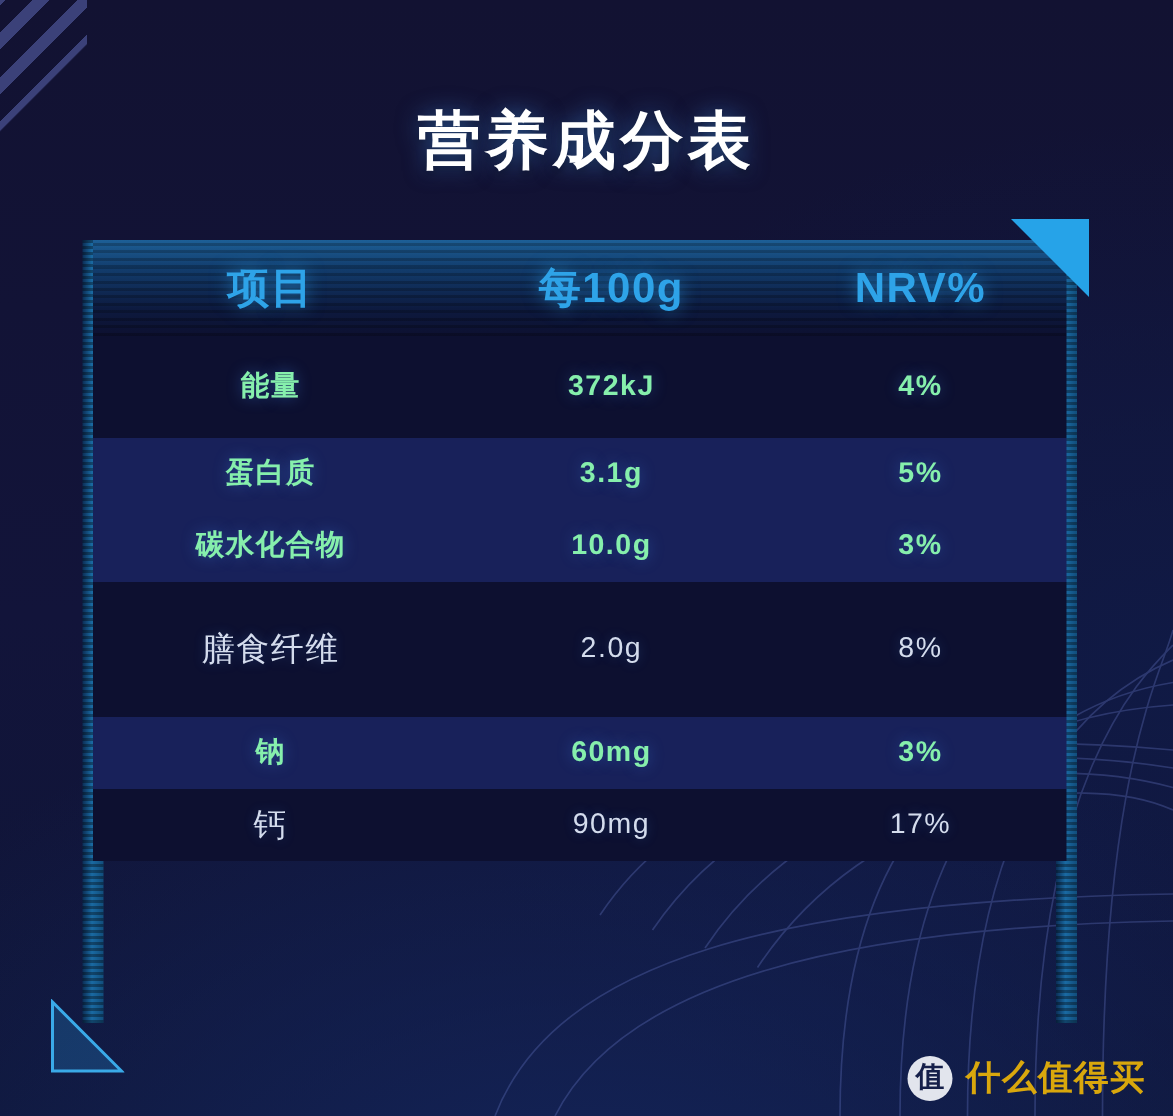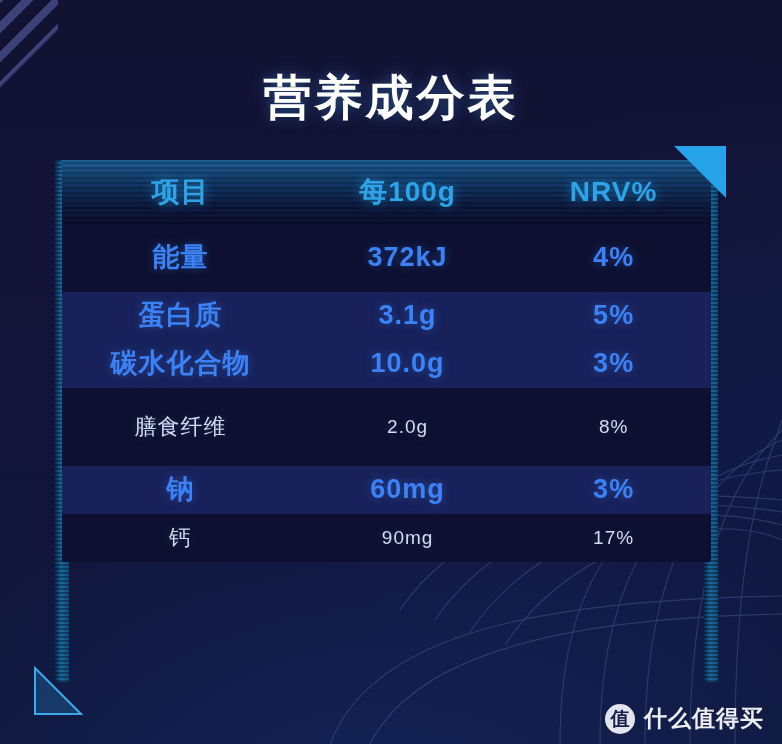--- a/index.html
+++ b/index.html
@@ -52,21 +52,21 @@
     -webkit-mask-image: linear-gradient(-45deg, rgba(0,0,0,0) 42%, #000 43%);
     mask-image: linear-gradient(-45deg, rgba(0,0,0,0) 42%, #000 43%);
   }
 
   
   #title {
     position: absolute;
     left: 0; right: 0;
     top: 66px;
     text-align: center;
-    font-size: 48px;
+    font-size: 42px;
     font-weight: bold;
     color: #ffffff;
     letter-spacing: 3px;
     text-shadow: 0 0 14px rgba(70,140,230,.55), 0 2px 6px rgba(0,0,0,.5);
   }
 
   
   #table-wrap {
     position: absolute;
     left: 55px;
@@ -97,22 +97,22 @@
 
   .row {
     position: relative;
     display: flex;
     align-items: center;
     width: 100%;
   }
 
   .row .c {
     text-align: center;
-    color: #3b82f6;
-    font-size: 27px;
+    color: #86efac;
+    font-size: 19px;
     font-weight: bold;
     letter-spacing: 1px;
     line-height: 1.15;
     text-shadow: 0 0 10px rgba(60,120,215,.45);
   }
   .row .c1 { width: 36.5%; }
   .row .c2 { width: 33.5%; }
   .row .c3 { width: 30%; }
 
   
@@ -127,21 +127,21 @@
     font-size: 28px;
     font-weight: bold;
     text-shadow: 0 0 12px rgba(46,163,232,.6);
   }
 
   .row.dark  { background: #0d1030; }
   .row.light { background: #18215a; }
 
   .row.h-tall  { height: 68px; }
   .row.h-std   { height: 48px; }
-  .row.h-multi { height: 78px; }
+  .row.h-multi { height: 90px; }
 
   
   .row.thin .c {
     font-weight: normal;
     color: #d4dced;
     font-size: 19px;
     text-shadow: 0 0 8px rgba(60,120,215,.3);
   }
   .row.thin .c1 { font-size: 22px; }
   .row.thin.h-multi .c1 { line-height: 1.3; }
@@ -182,21 +182,21 @@
     background: #f4f6fb;
     color: #16204a;
     font-size: 19px;
     font-weight: bold;
     display: flex;
     align-items: center;
     justify-content: center;
     line-height: 1;
   }
   #wm-text {
-    color: #ffffff;
+    color: #eab308;
     font-size: 23px;
     font-weight: bold;
     letter-spacing: 1px;
   }
 </style>
 </head>
 <body>
 
 <div id="bg-wrap">
   <div id="bg-base"></div>

